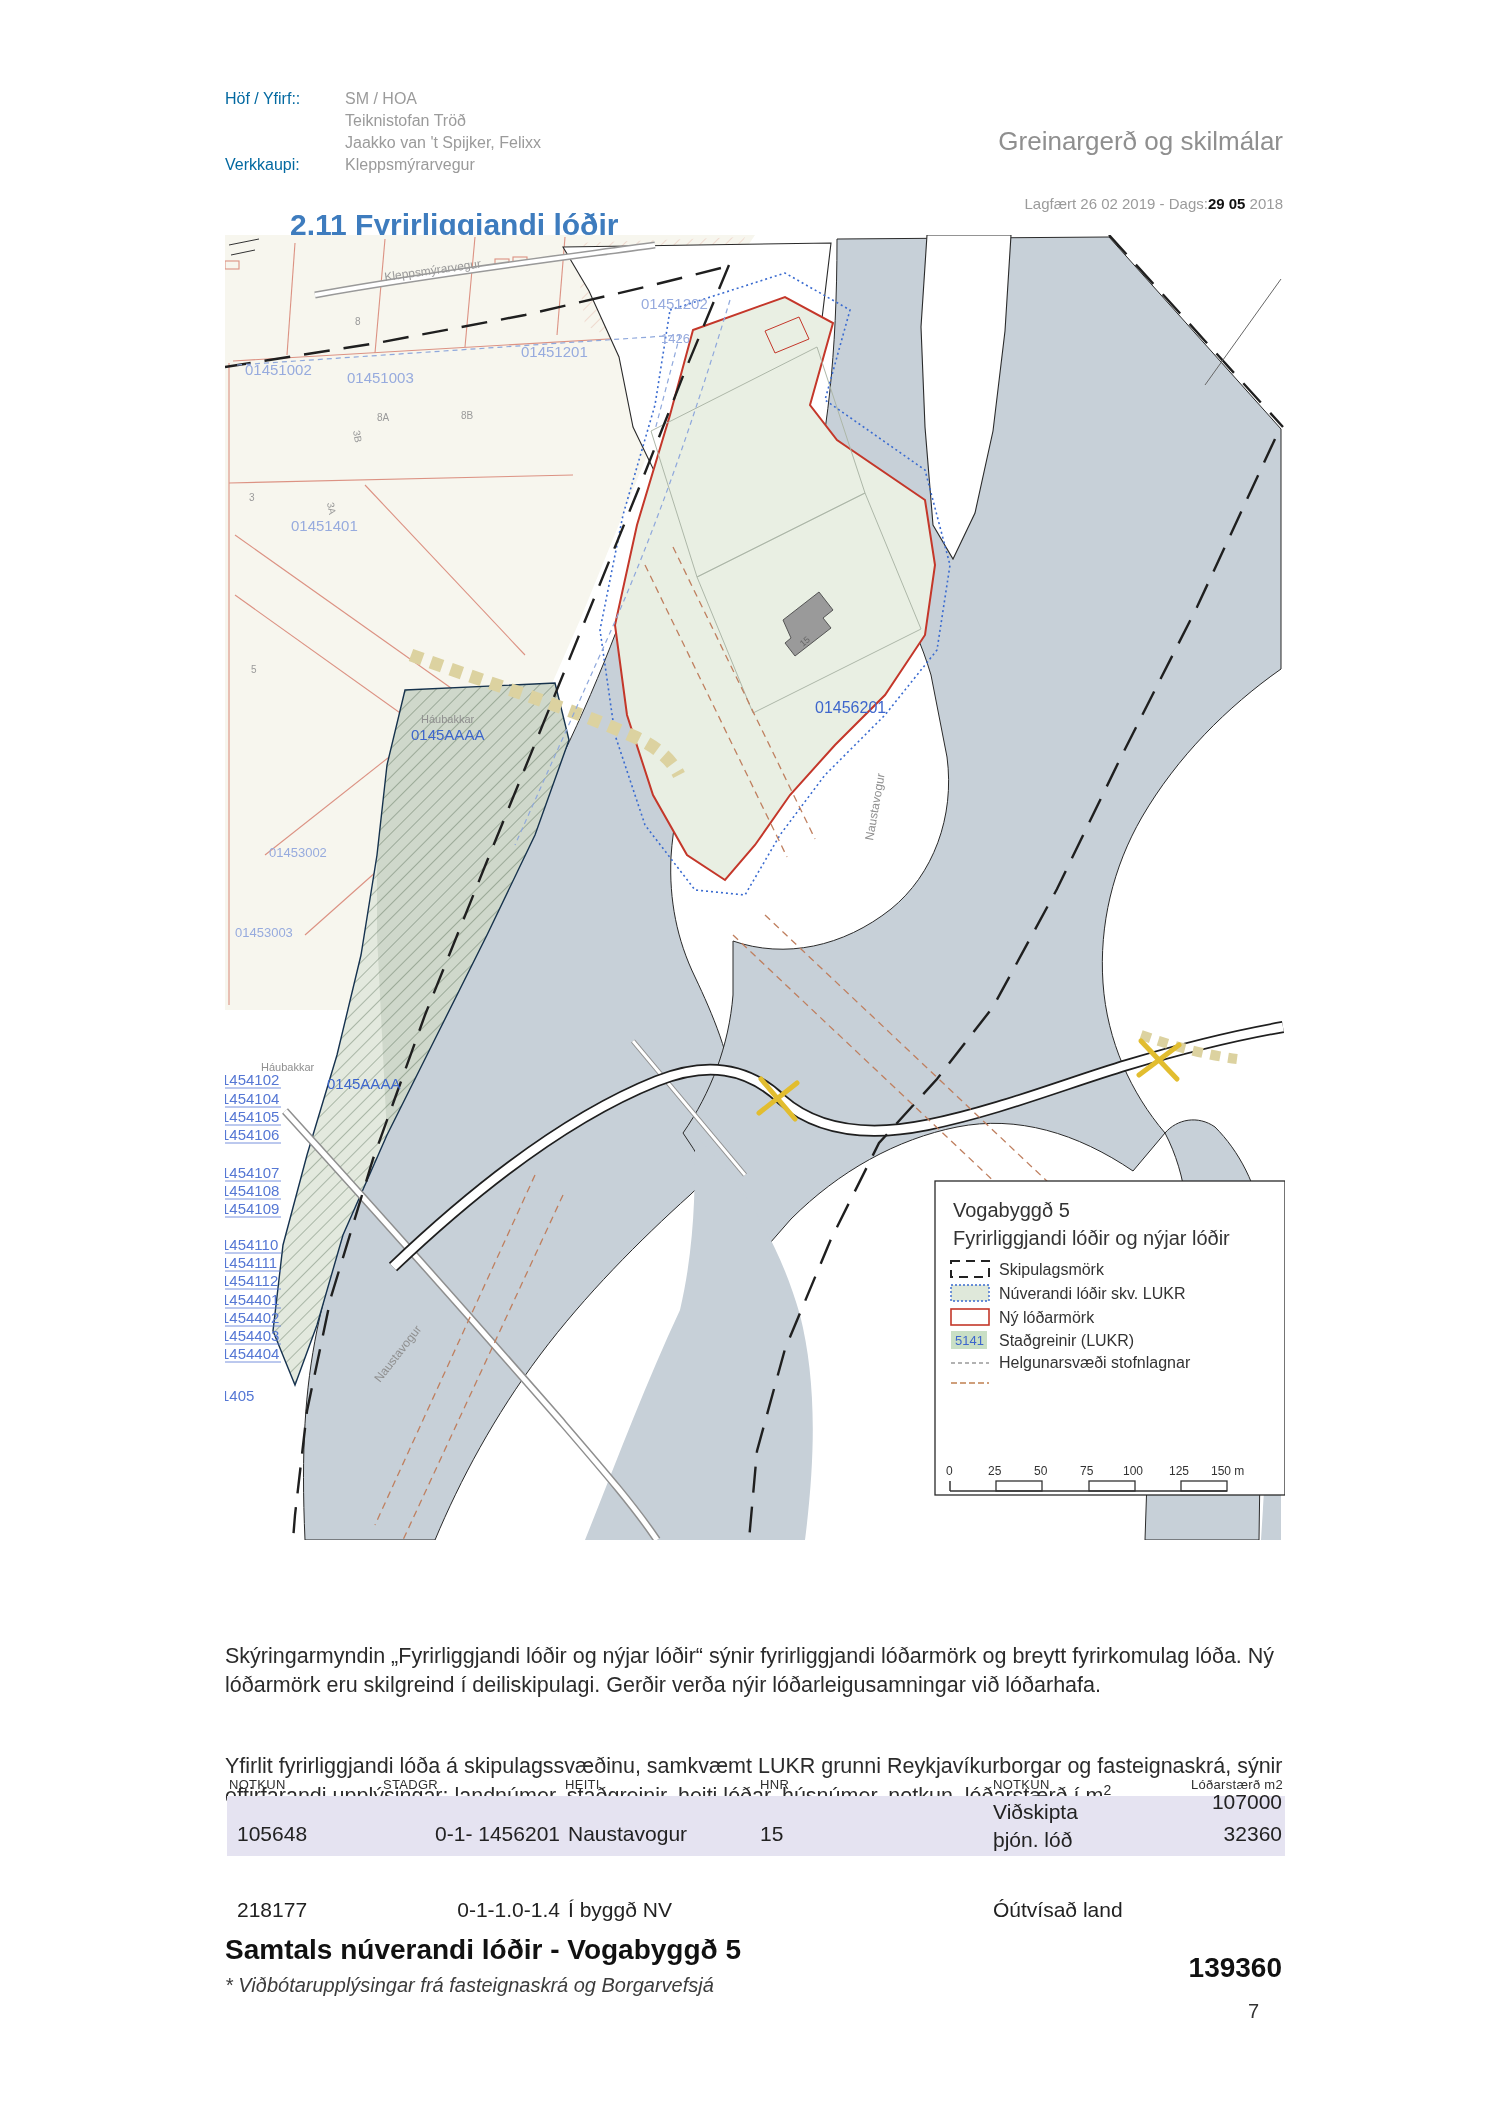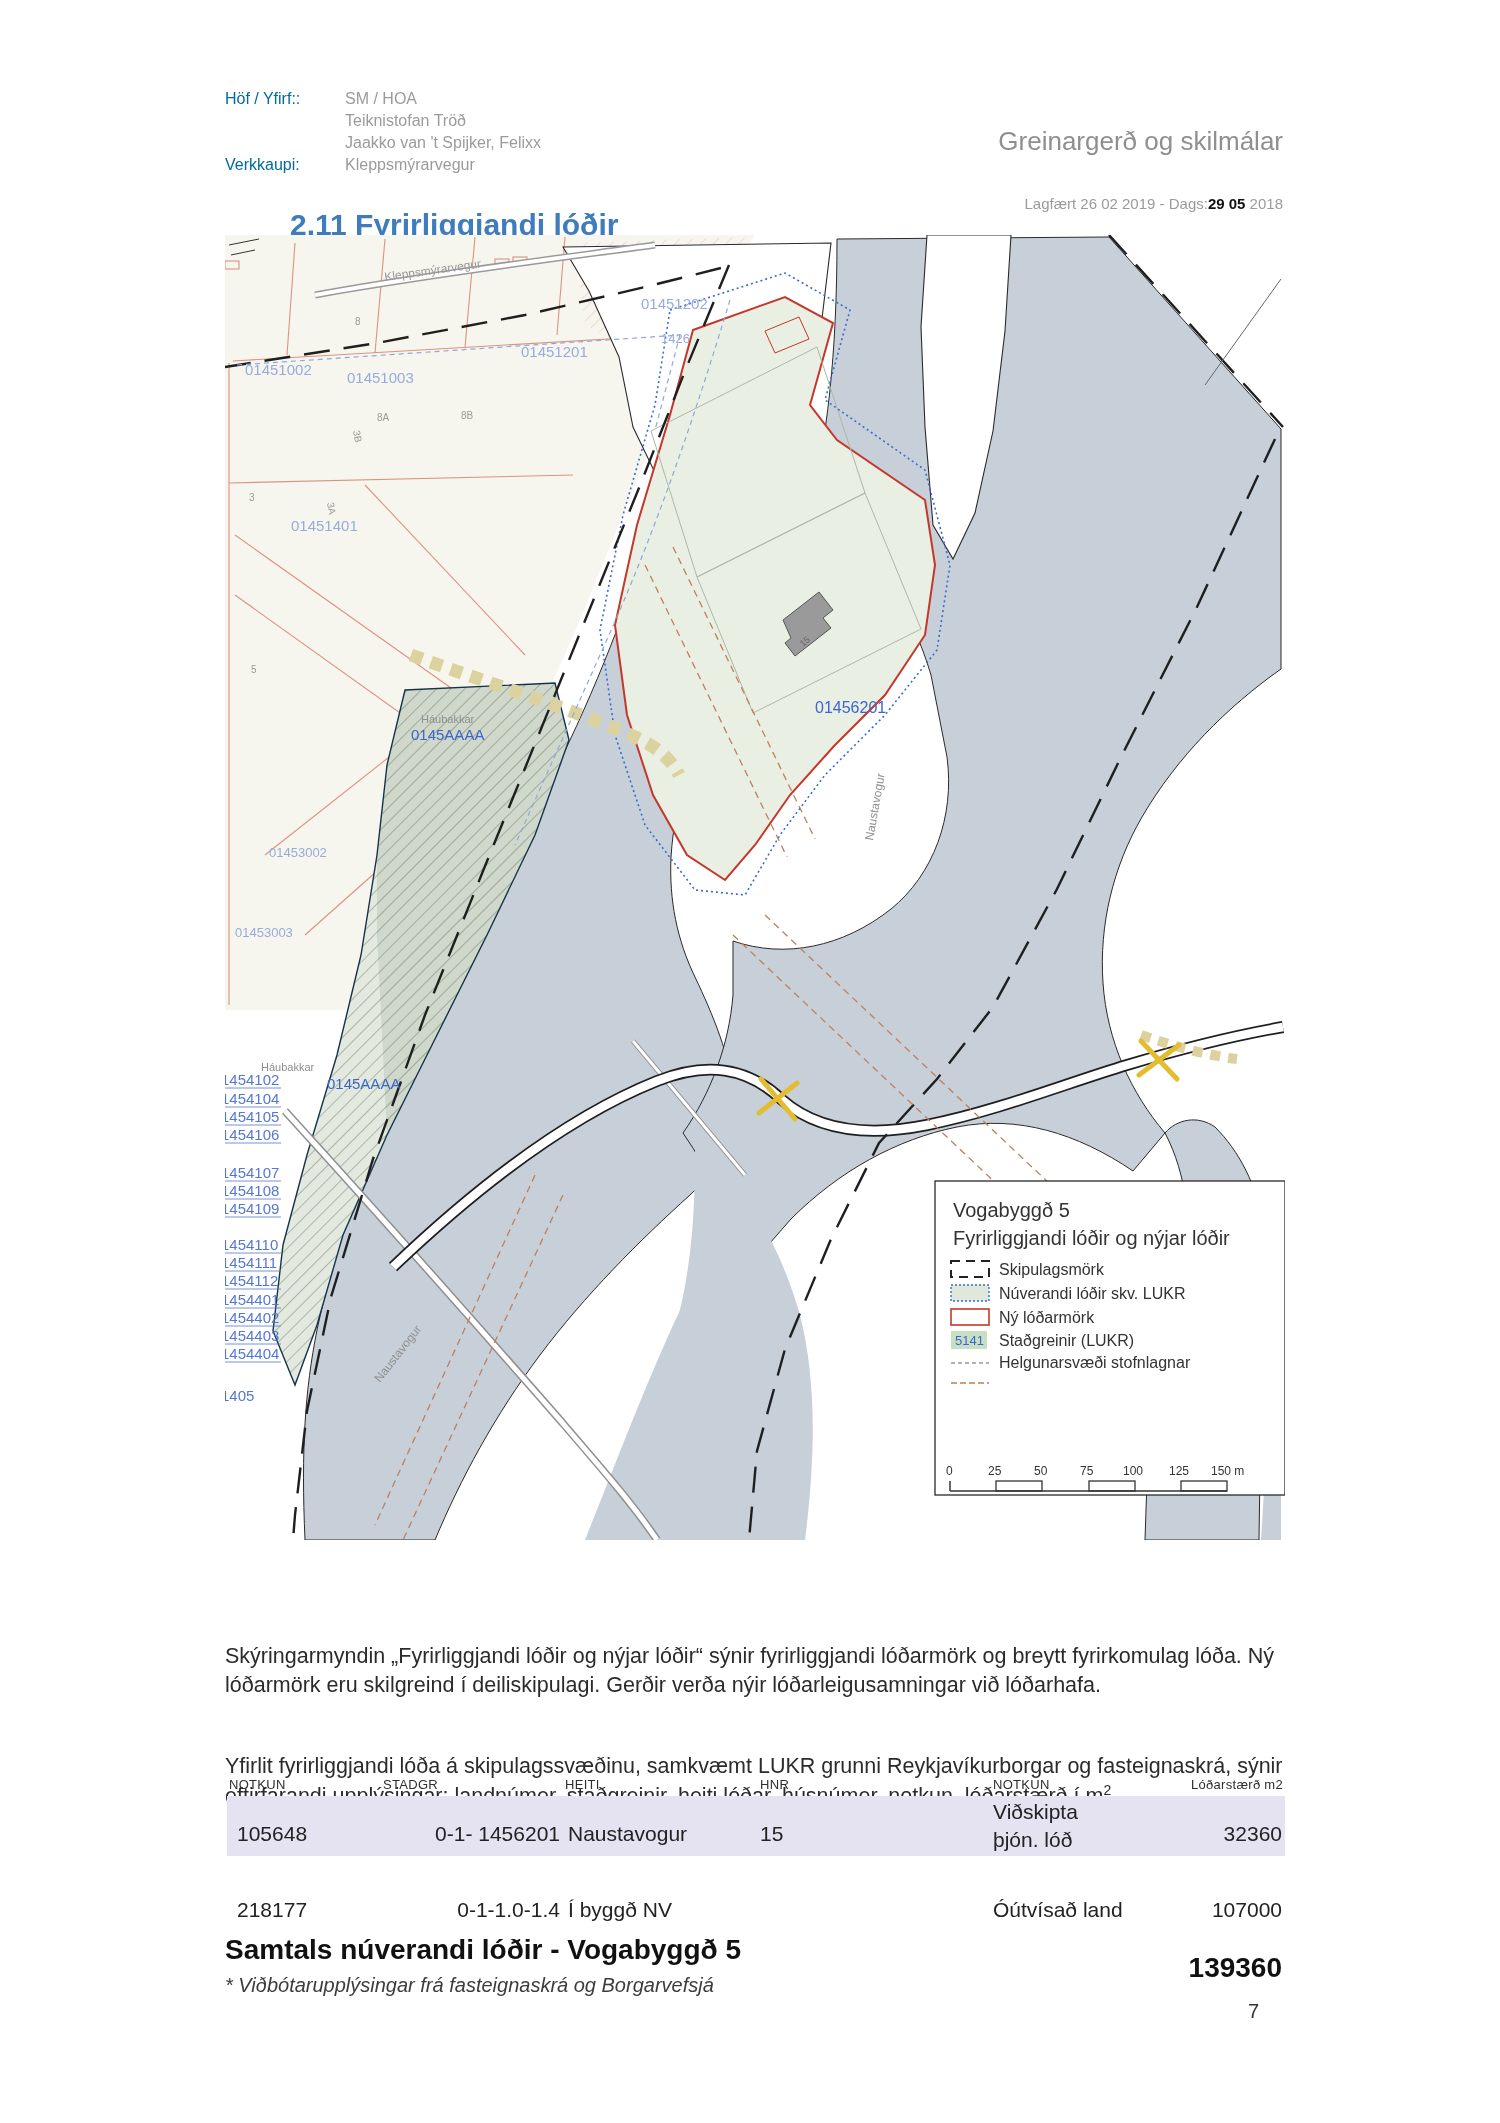--- a/index.html
+++ b/index.html
@@ -285,21 +285,21 @@
   <div class="abs cell" style="left:568px;top:1822px;">Naustavogur</div>
   <div class="abs cell" style="left:760px;top:1822px;">15</div>
   <div class="abs cell" style="left:993px;top:1800px;">Viðskipta</div>
   <div class="abs cell" style="left:993px;top:1828px;">þjón. lóð</div>
   <div class="abs cell r" style="right:218px;top:1822px;">32360</div>
 
   <div class="abs cell" style="left:237px;top:1898px;">218177</div>
   <div class="abs cell r" style="right:940px;top:1898px;">0-1-1.0-1.4</div>
   <div class="abs cell" style="left:568px;top:1898px;">Í byggð NV</div>
   <div class="abs cell" style="left:993px;top:1898px;">Óútvísað land</div>
-  <div class="abs cell r" style="right:218px;top:1898px;">107000</div>
+  <div class="abs cell r" style="right:218px;top:1790px;">107000</div>
 
   <div class="abs sum" style="left:225px;top:1934px;">Samtals núverandi lóðir  - Vogabyggð 5</div>
   <div class="abs sum" style="right:218px;top:1952px;">139360</div>
 
   <div class="abs footnote" style="left:225px;top:1974px;">* Viðbótarupplýsingar frá fasteignaskrá og Borgarvefsjá</div>
 
   <div class="abs pageno" style="left:1248px;top:2000px;">7</div>
 </div>
 
 </body></html>

